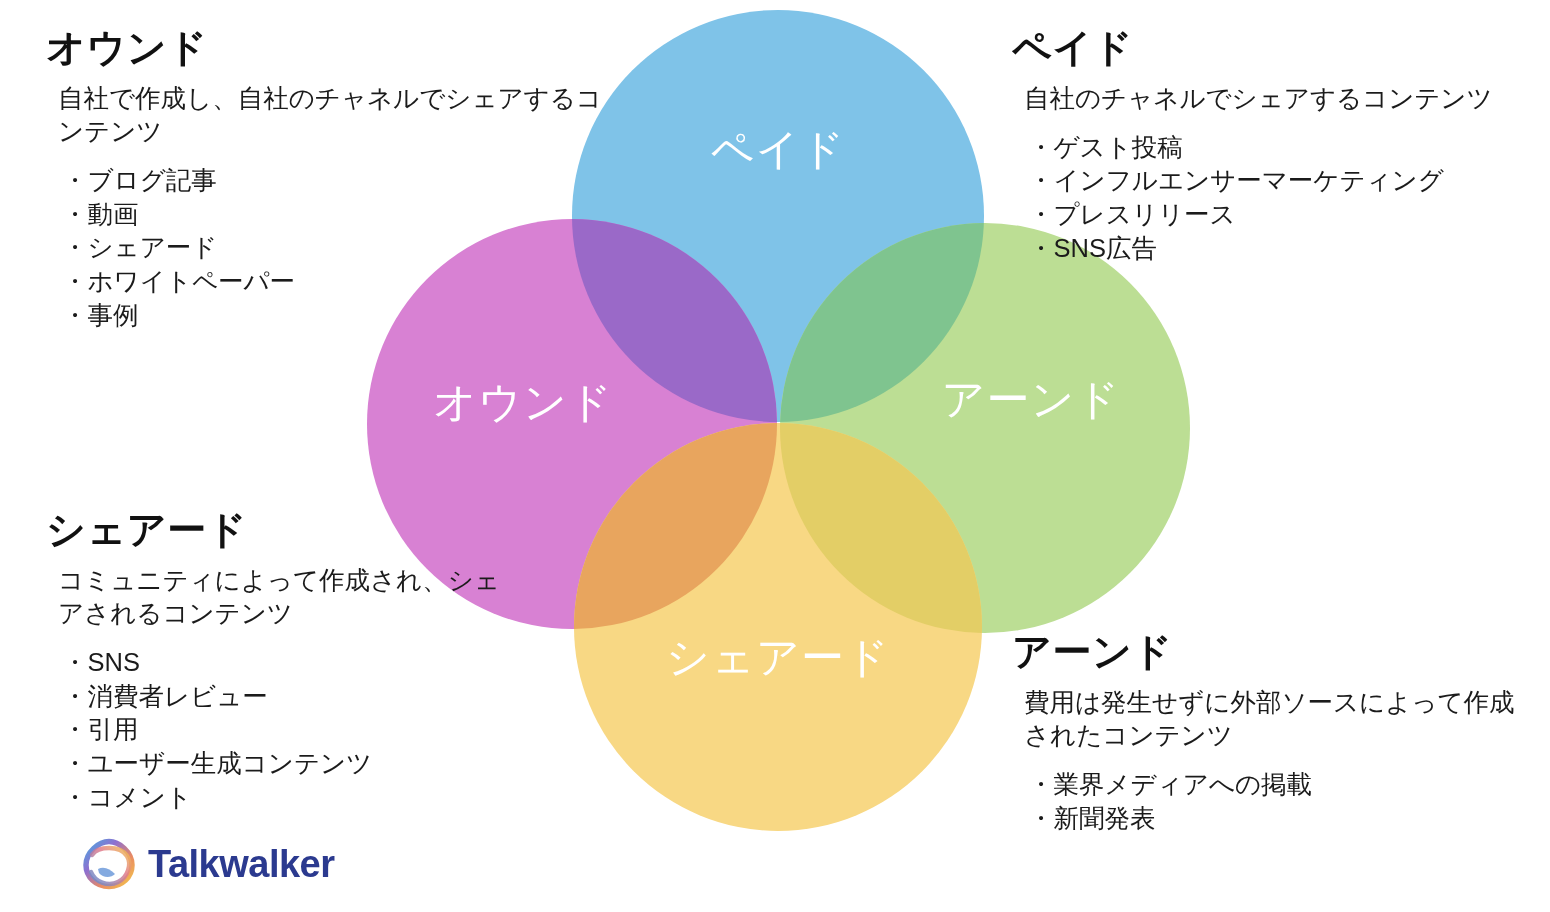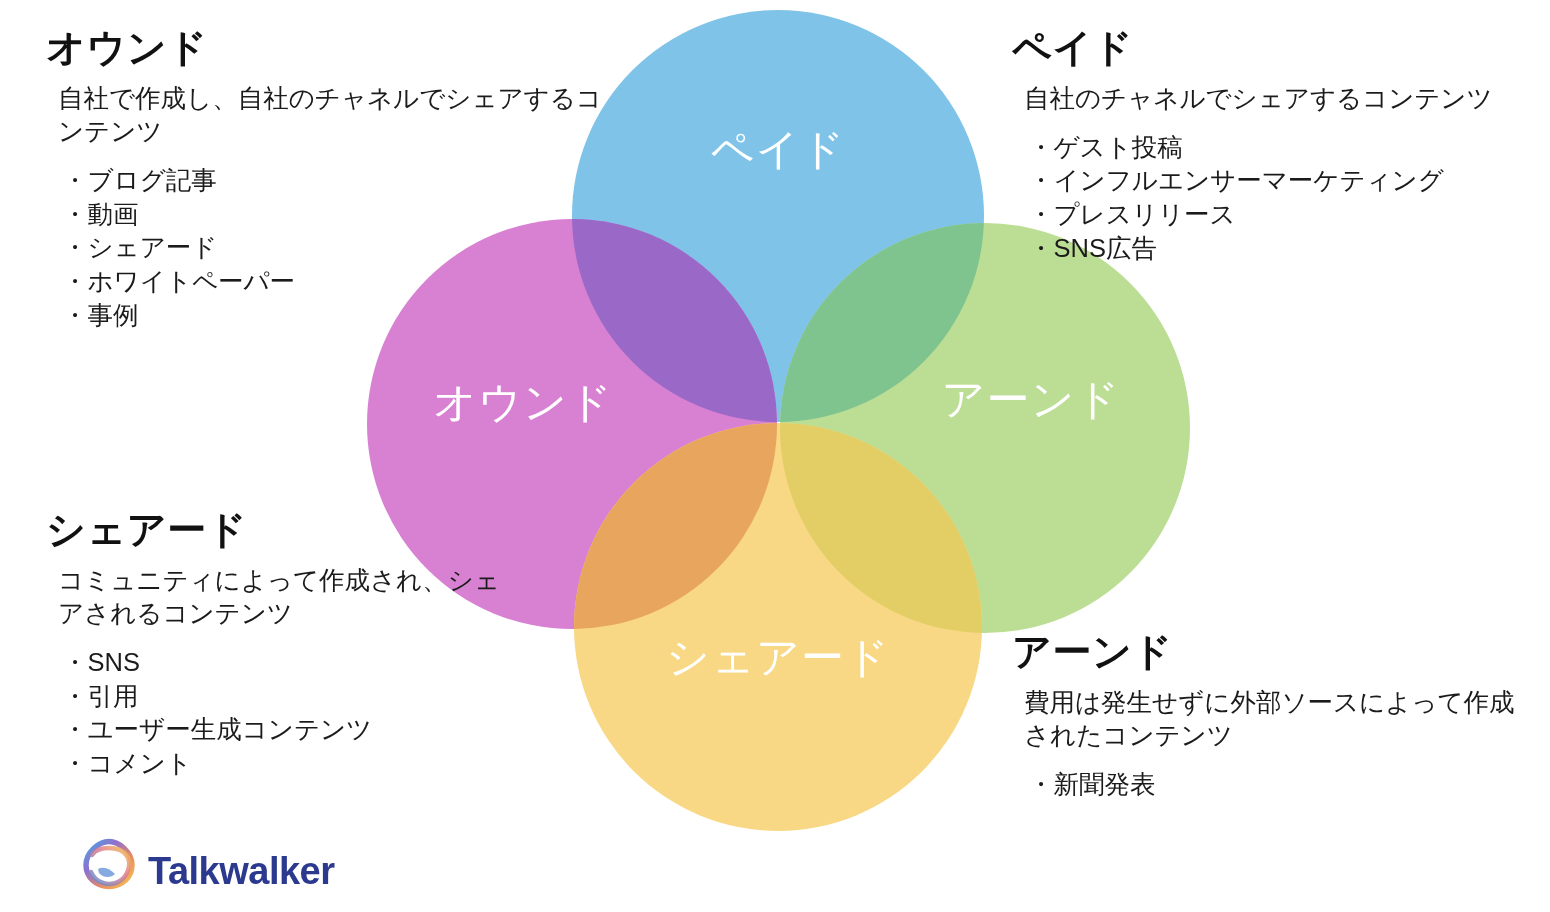--- a/index.html
+++ b/index.html
@@ -90,21 +90,21 @@
   #label-owned  { left: 523px;  top: 403px; }
   #label-earned { left: 1031px; top: 400px; }
   #label-shared { left: 778px;  top: 658px; }
 
   
   #logo {
     position: absolute;
     left: 82px;
     top: 838px;
     display: flex;
-    align-items: flex-end;
+    align-items: center;
     gap: 12px;
     z-index: 6;
   }
   #logo-text {
     font-size: 38px;
     font-weight: bold;
     color: #2b3a8f;
     letter-spacing: -0.5px;
     line-height: 1;
   }
@@ -172,30 +172,32 @@
       <li>・プレスリリース</li>
       <li>・SNS広告</li>
     </ul>
   </div>
 
   <div class="block" id="block-shared">
     <h2>シェアード</h2>
     <p class="desc">コミュニティによって作成され、シェアされるコンテンツ</p>
     <ul>
       <li>・SNS</li>
+      <li>・消費者レビュー</li>
       <li>・引用</li>
       <li>・ユーザー生成コンテンツ</li>
       <li>・コメント</li>
     </ul>
   </div>
 
   <div class="block" id="block-earned">
     <h2>アーンド</h2>
     <p class="desc">費用は発生せずに外部ソースによって作成されたコンテンツ</p>
     <ul>
+      <li>・業界メディアへの掲載</li>
       <li>・新聞発表</li>
     </ul>
   </div>
 
   <div id="logo">
     <svg width="54" height="52" viewBox="0 0 54 52" xmlns="http://www.w3.org/2000/svg">
       <defs>
         <linearGradient id="tw-g1" x1="0" y1="0" x2="1" y2="1">
           <stop offset="0%" stop-color="#4AA8E0"></stop>
           <stop offset="33%" stop-color="#8E6FD0"></stop>

